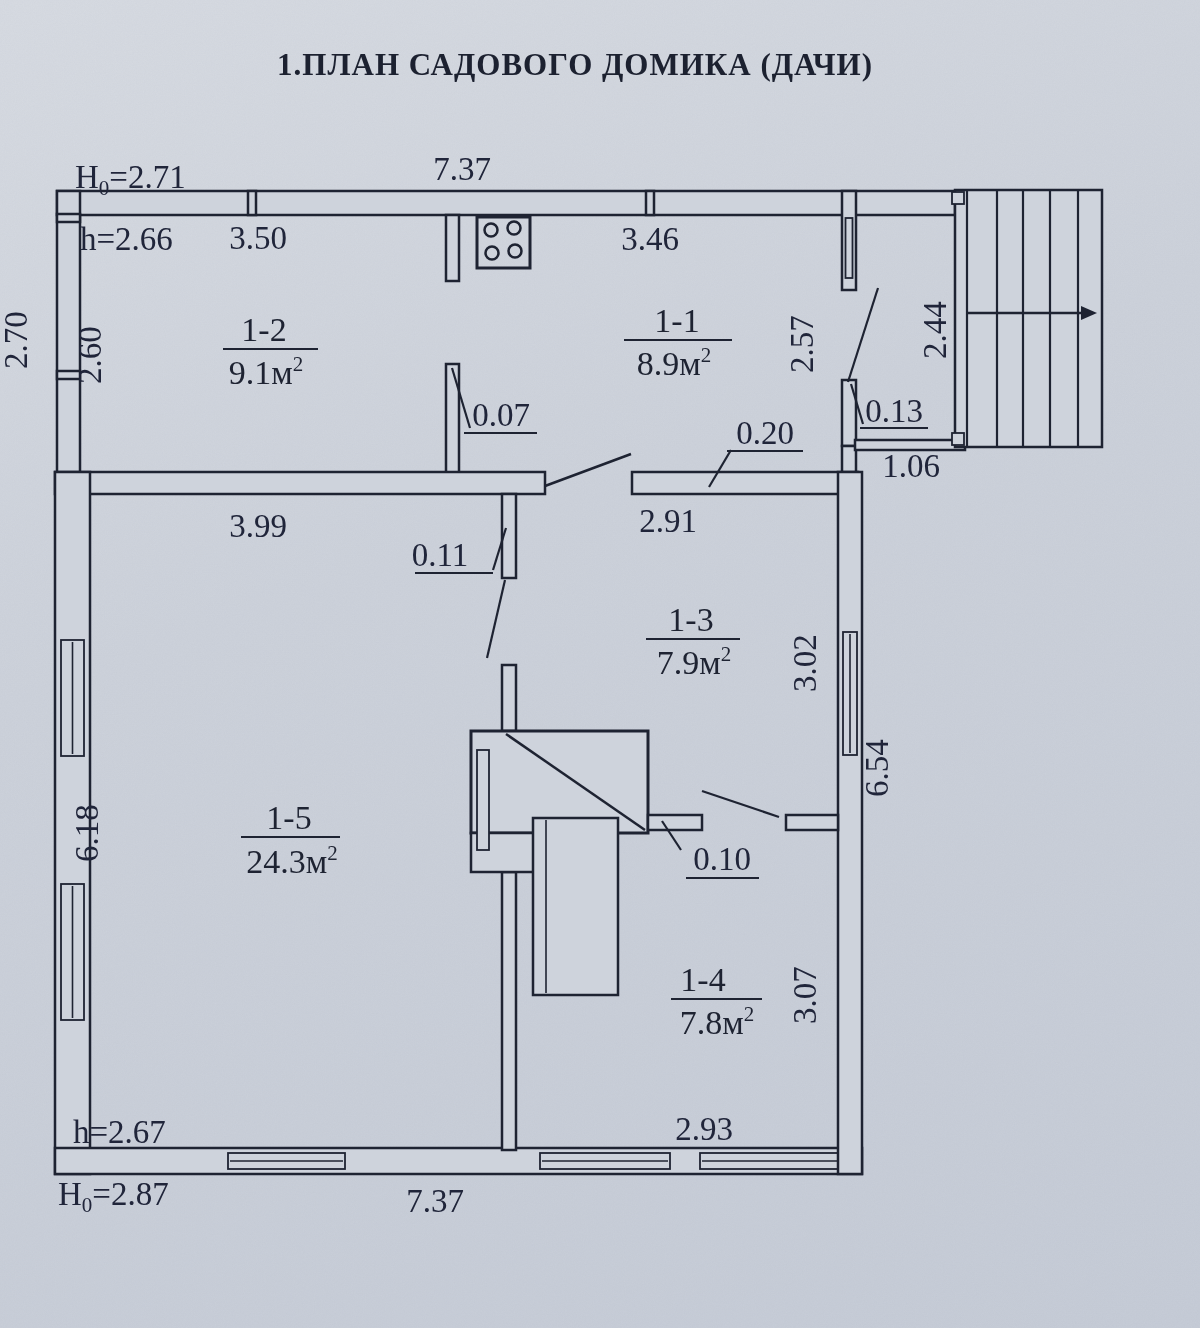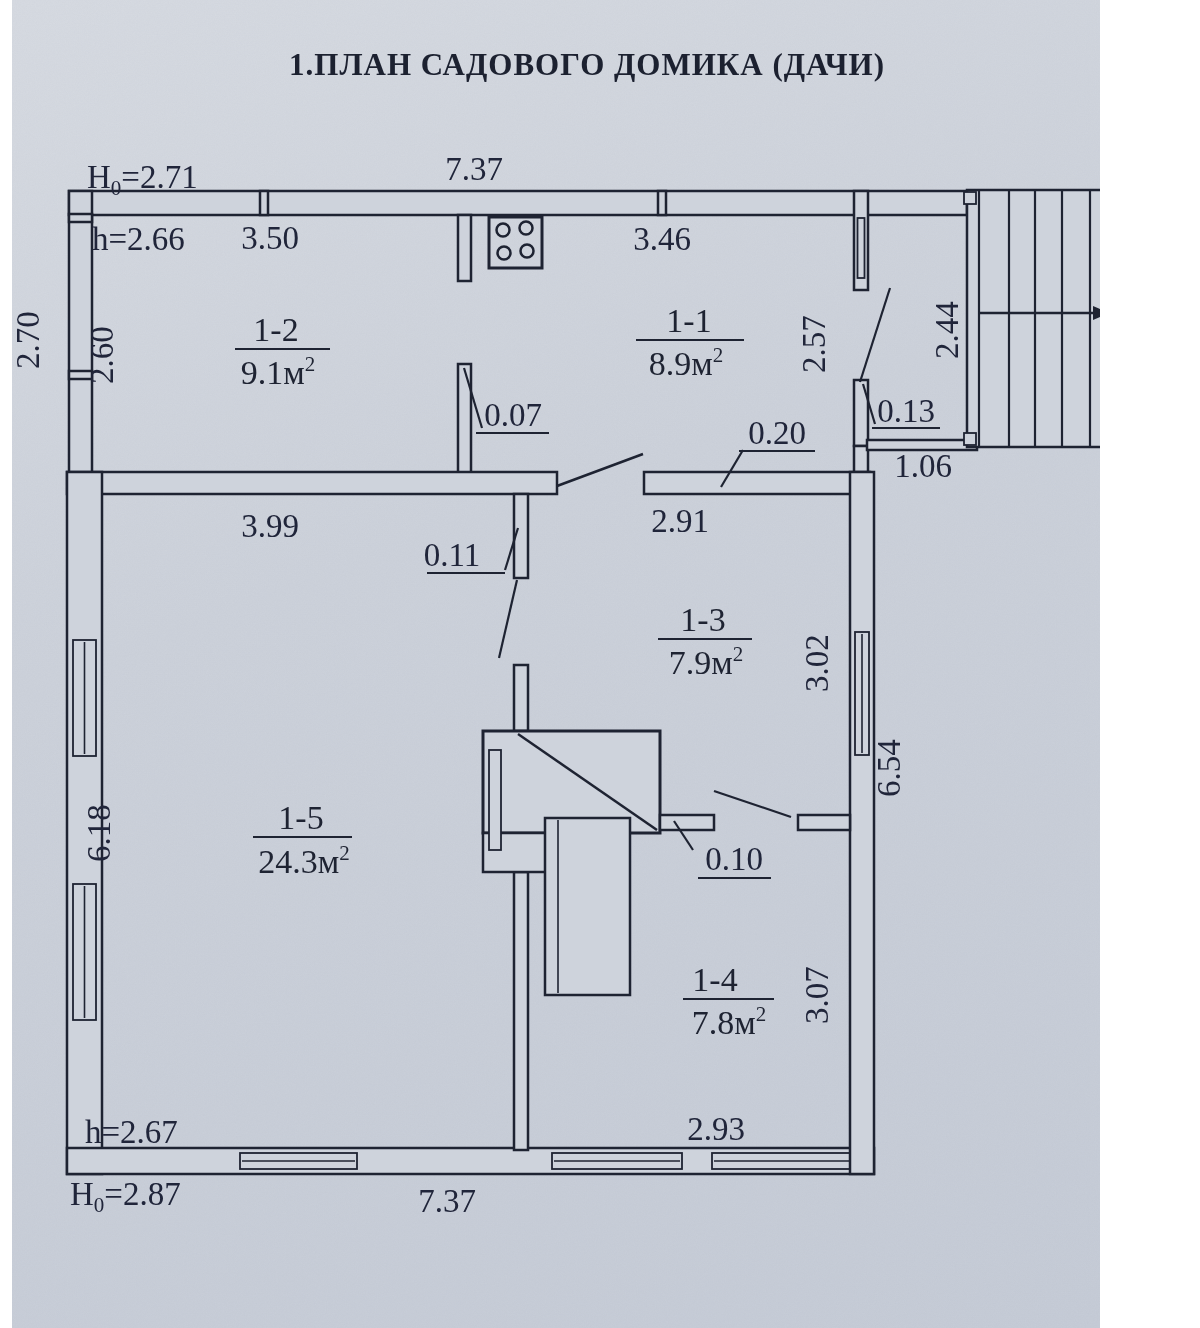--- a/index.html
+++ b/index.html
@@ -1,22 +1,21 @@
 <!DOCTYPE html>
 <html><head>
 <meta charset="utf-8">
 <style>
   html,body{margin:0;padding:0;}
   .page{
     position:relative;
-    width:1088px;height:1328px;
+    width:1200px;height:1328px;
     background:linear-gradient(160deg,#d7dbe2 0%,#cdd2db 40%,#c6ccd7 100%);
     overflow:hidden;
     font-family:"Liberation Serif", serif;
-    margin-left:12px;
   }
   svg{position:absolute;left:0;top:0;}
   .w{fill:#ced3dc;stroke:#1e2332;stroke-width:2.5;}
   .w3{fill:#ced3dc;stroke:#1e2332;stroke-width:3;}
   .thinw{fill:#ced3dc;stroke:#1e2332;stroke-width:1.8;}
   .ln{stroke:#1e2332;stroke-width:2.5;fill:none;}
   .ln2{stroke:#1e2332;stroke-width:2.2;fill:none;}
   .thin{stroke:#1e2332;stroke-width:1.6;fill:none;}
   .dim{font-family:"Liberation Serif", serif;font-size:33px;fill:#20253a;}
   .mid{text-anchor:middle;}

